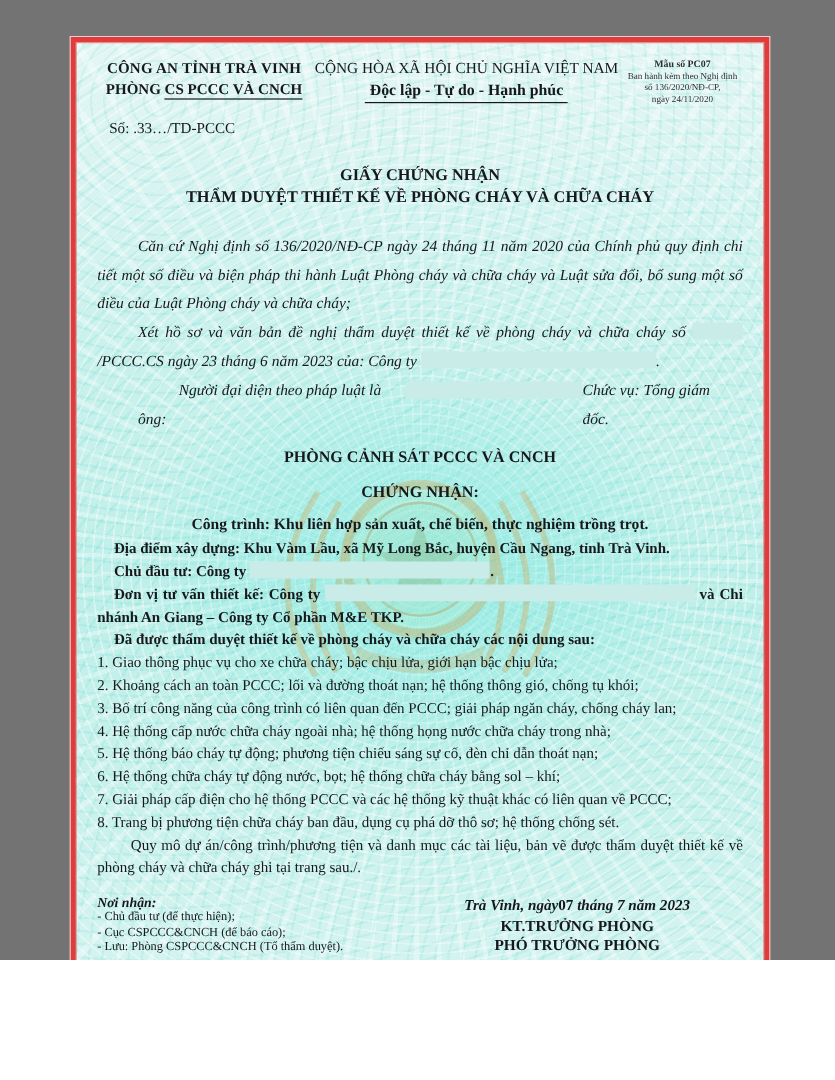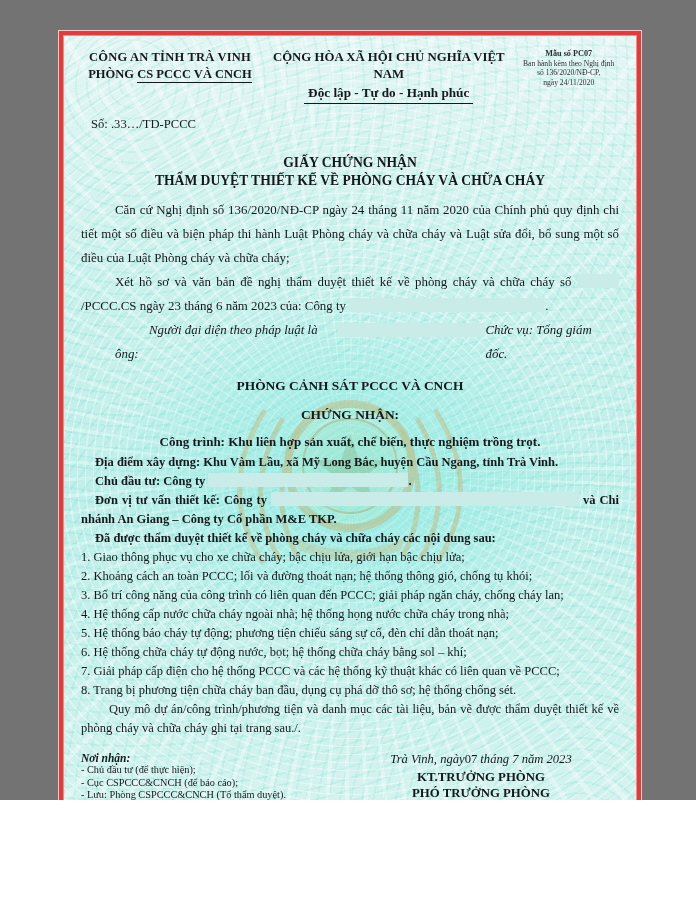--- a/index.html
+++ b/index.html
@@ -18,31 +18,31 @@
   .inner{position:relative;z-index:2;padding:10px 18px 0 18px;height:100%;box-sizing:border-box;}
   .watermark{position:absolute;left:50%;top:438px;transform:translate(-50%,-50%);z-index:1;opacity:.5;}
 
   
   .hdr{display:flex;justify-content:space-between;align-items:flex-start;margin-top:4px;}
   .hdr-left{width:184px;text-align:center;font-size:12.5px;line-height:17px;}
   .hdr-left .l1{font-weight:600;letter-spacing:.2px;}
   .hdr-left .l2{font-weight:700;}
   .hdr-left .uline{border-bottom:1.5px solid #15181c;padding-bottom:1px;}
   .hdr-center{width:268px;text-align:center;}
-  .hdr-center .n1{font-weight:700;font-size:12.8px;line-height:17px;}
+  .hdr-center .n1{font-weight:400;font-size:12.8px;line-height:17px;}
   .hdr-center .n2{font-weight:700;font-size:13.2px;display:inline-block;border-bottom:1.5px solid #15181c;
                   padding:0 4px 2px 4px;margin-top:1px;}
   .hdr-note{width:104px;text-align:center;font-size:7.6px;line-height:9.5px;color:#2a2f36;}
   .hdr-note .f1{font-weight:700;font-size:8.2px;}
   .doc-number{font-size:12.6px;margin:13px 0 0 10px;}
 
   
   .title{ text-align:center;margin-top:22px;font-weight:700;font-size:13.6px;line-height:18px;}
   
-  .pre{font-size:12.9px;line-height:24px;text-align:justify;margin-top:8px;}
+  .pre{font-style:italic;font-size:12.9px;line-height:24px;text-align:justify;margin-top:20px;}
   .pre p{margin:0;text-indent:34px;}
   .p3{display:flex;justify-content:space-between;font-style:italic;font-size:12.9px;line-height:24px;}
   .p3 .lbl{text-indent:34px;padding-left:34px;}
   .redact{display:inline-block;background:#c9ece9;height:14px;vertical-align:-2px;border-radius:1px;}
   .rw40{width:42px;} .rw150{width:152px;} .rw195{width:196px;} .rw200{width:200px;} .rw300{width:308px;}
 
   .center-bold{text-align:center;font-weight:700;font-size:13.4px;}
   .authority{margin-top:12px;}
   .certify{margin-top:13px;}
   .project{margin-top:11px;font-size:13px;}
@@ -52,21 +52,21 @@
   .ind14{text-indent:14px;font-weight:bold;}
   .ind28{text-indent:28px;}
   .mt3{margin-top:3px;}
 
   
   .foot{display:flex;justify-content:space-between;margin-top:14px;}
   .foot-left{width:300px;}
   .noi-nhan{font-weight:700;font-style:italic;font-size:11.5px;}
   .recips{font-size:10.3px;line-height:12.5px;margin-top:0;}
   .foot-right{width:276px;text-align:center;}
-  .date-line{font-style:italic;font-size:12.6px;}
+  .date-line{font-style:italic;font-size:12.6px;font-weight:bold;}
   .date-line .day{font-style:normal;}
   .sign-title{font-weight:700;font-size:12.8px;line-height:16px;margin-top:2px;}
   .sig-zone{position:relative;height:92px;margin-top:4px;}
 </style>
 </head>
 <body>
 
 <div class="page">
   <div class="doc">
 

